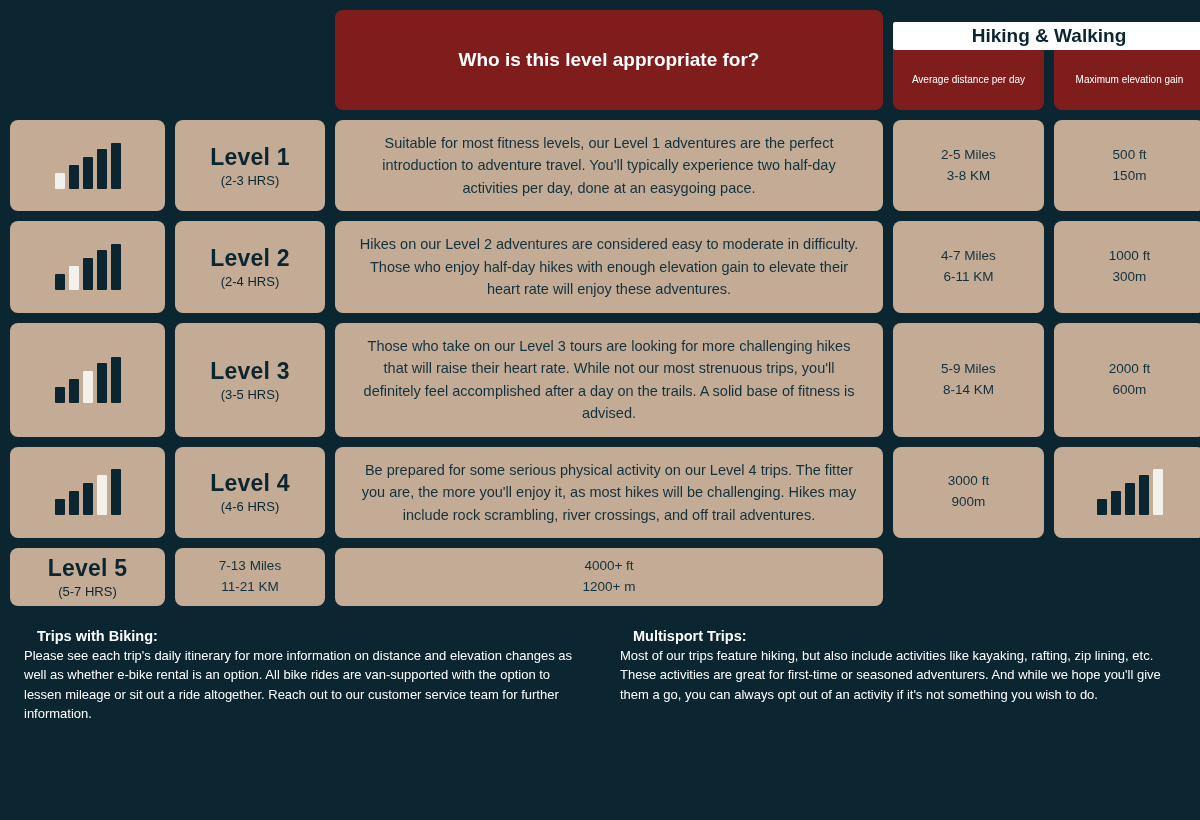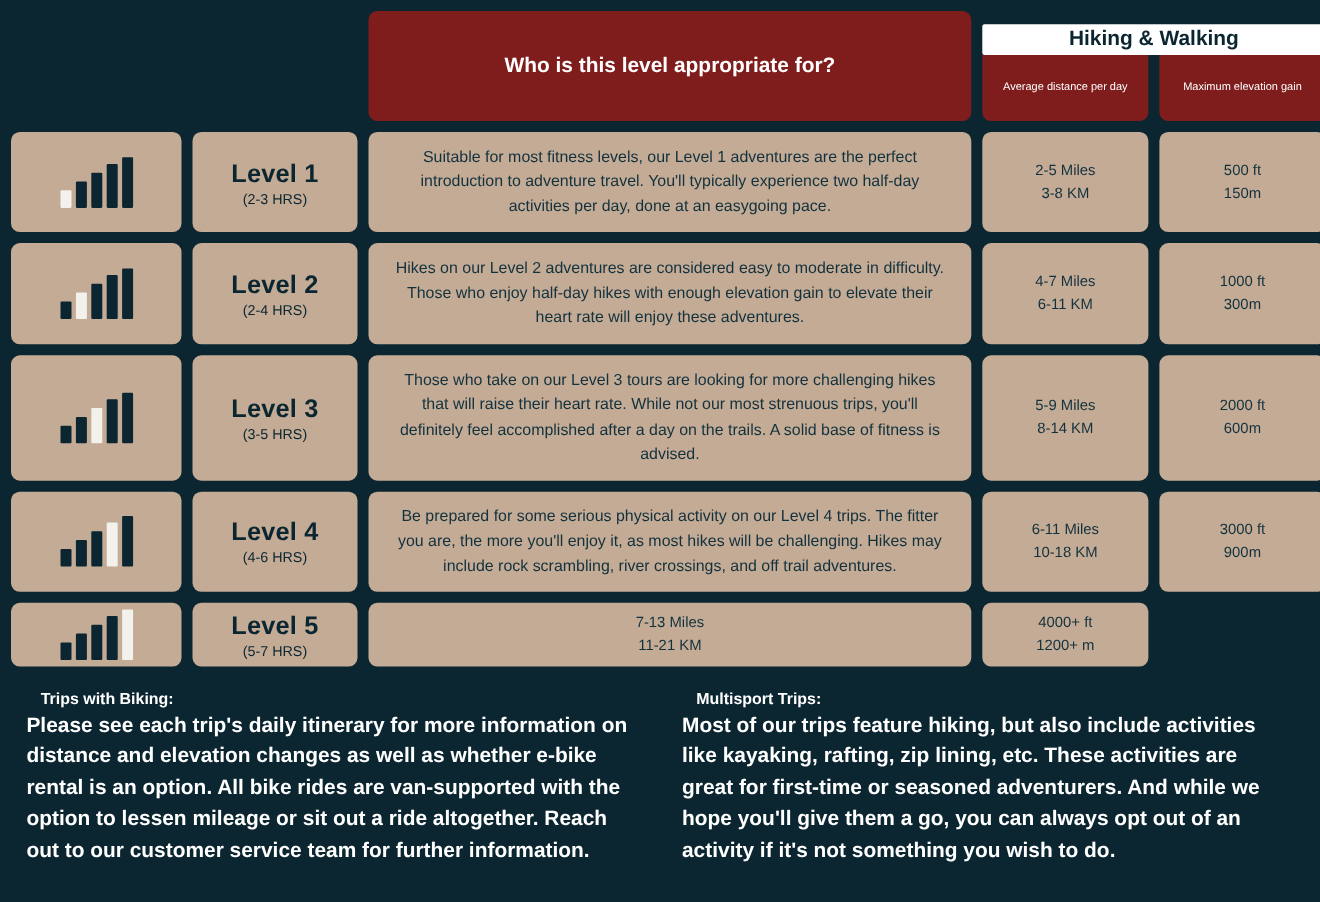--- a/index.html
+++ b/index.html
@@ -148,23 +148,22 @@
     box-sizing: border-box;
     min-height: 133px;
   }
   .note-title {
     font-size: 14.5px;
     font-weight: bold;
     margin-bottom: 2px;
     margin-left: 13px;
   }
   .note-body {
-    font-size: 19px;
+    font-size: 13px;
     line-height: 1.5;
-    font-weight: bold;
   }
 </style>
 </head>
 <body>
 
 <div class="sheet">
 
   <div class="grid">
 
     <div class="hdr-cell hdr-blank"></div>
@@ -253,23 +252,20 @@
         </div>
       </div>
       <div class="cell level-cell">
         <div class="level-name">Level 4</div>
         <div class="level-hrs">(4-6 HRS)</div>
       </div>
       <div class="cell">
         <div class="desc">Be prepared for some serious physical activity on our Level 4 trips. The fitter you are, the more you'll enjoy it, as most hikes will be challenging. Hikes may include rock scrambling, river crossings, and off trail adventures.</div>
       </div>
       <div class="cell">
-        <div class="metric">6-11 Miles<br>10-18 KM</div>
-      </div>
-      <div class="cell">
         <div class="metric">3000 ft<br>900m</div>
       </div>
       <div class="cell">
         <div class="bars">
           <div class="bar" style="height: 16px;"></div>
           <div class="bar" style="height: 24px;"></div>
           <div class="bar" style="height: 32px;"></div>
           <div class="bar" style="height: 40px;"></div>
           <div class="bar on" style="height: 46px;"></div>
         </div>

